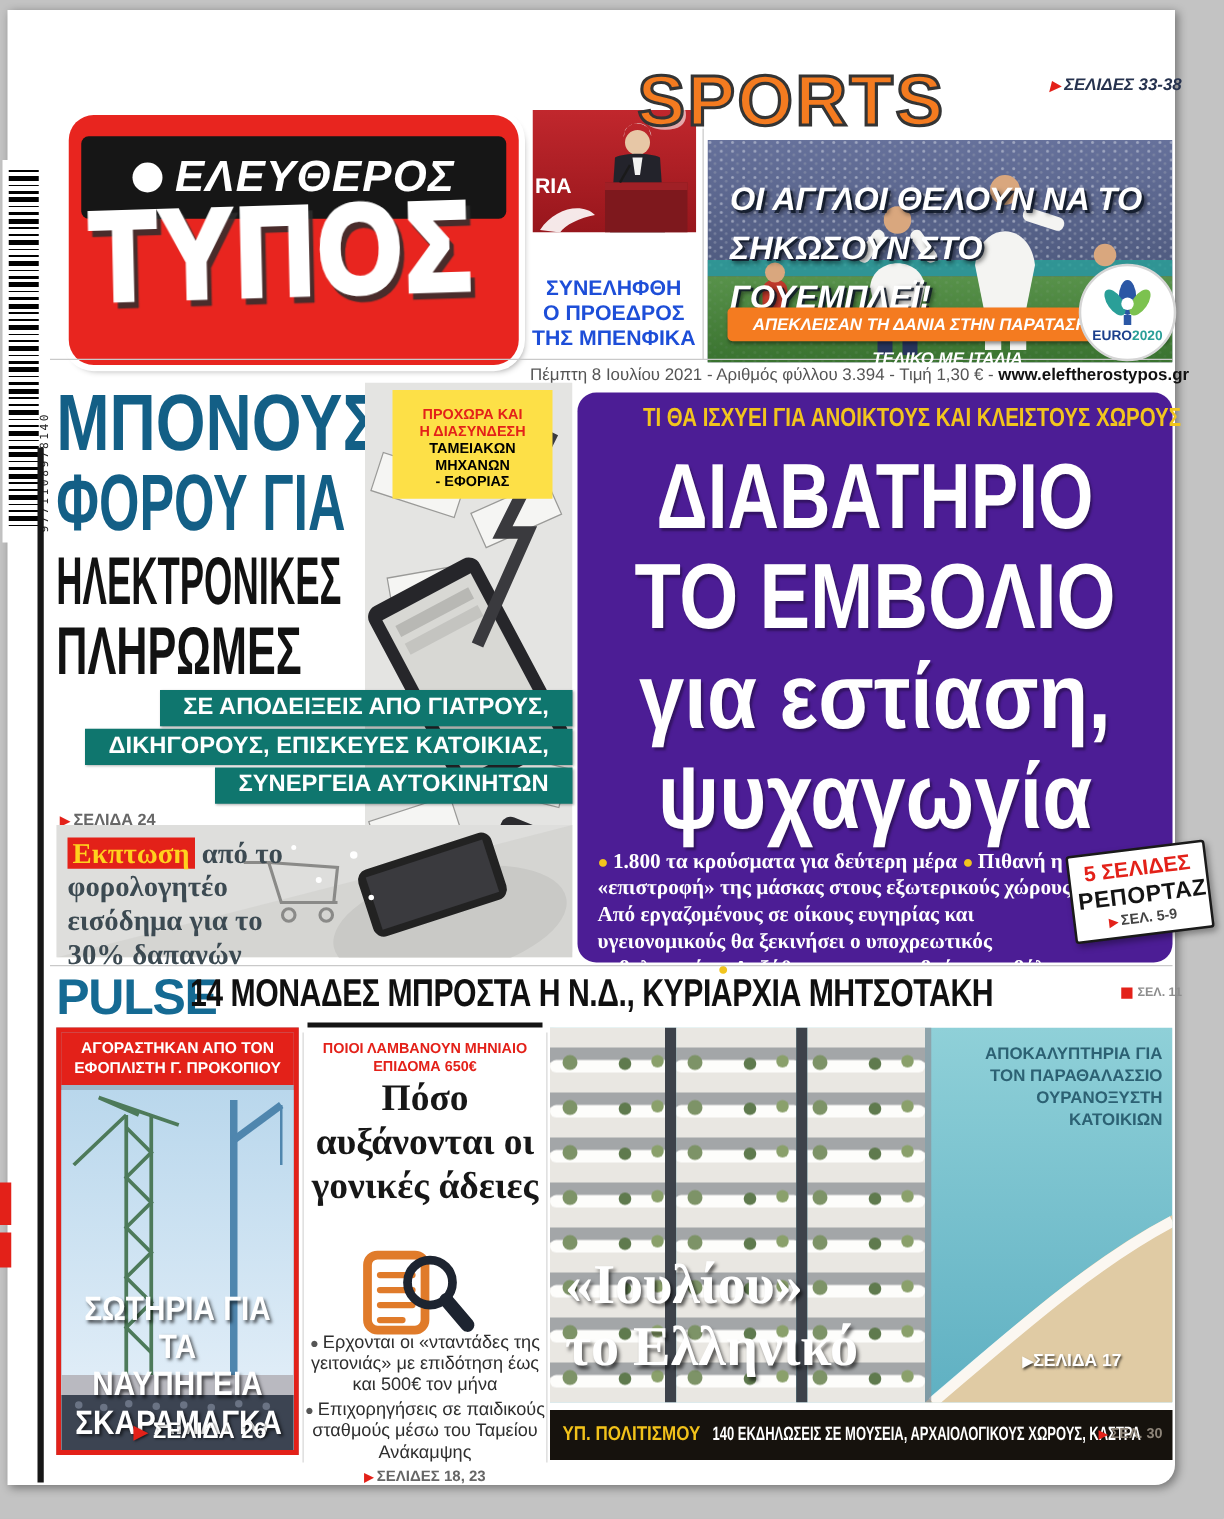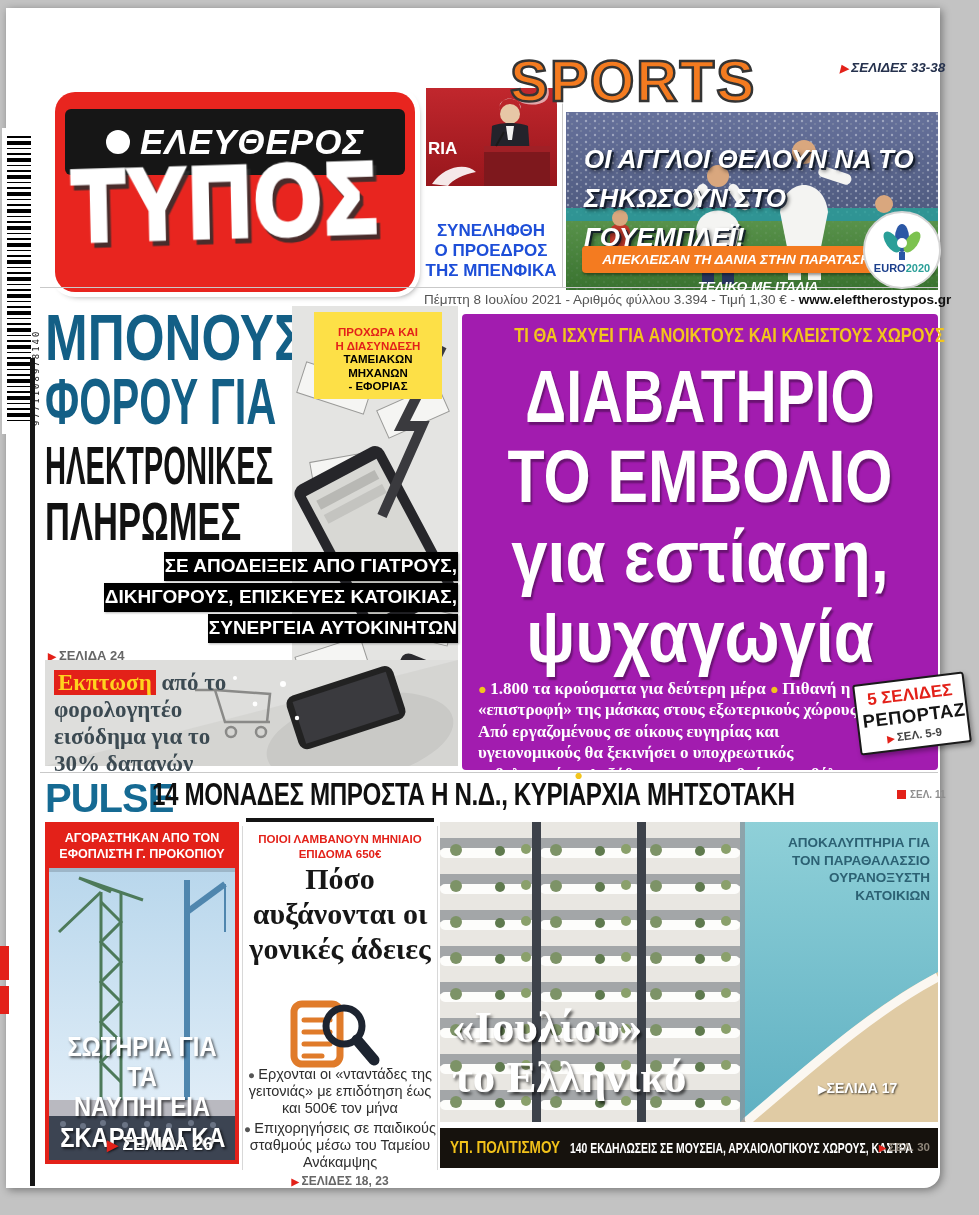--- a/index.html
+++ b/index.html
@@ -56,29 +56,29 @@
   .dateline b{color:#111;}
 
   
   .hl-blue{color:#135f86;}
   .hl-black{color:#121212;}
   .bighead{font-weight:700;line-height:1;transform-origin:0 50%;white-space:nowrap;}
   .sidebox{left:314px;top:312px;width:124px;background:#fde047;text-align:center;padding:14px 2px 5px;
         font-size:11.5px;font-weight:700;line-height:1.18;z-index:3;}
   .sidebox .red{color:#e32119;}
   .strips-col{left:45px;top:552px;width:413px;display:flex;flex-direction:column;align-items:flex-end;z-index:4;}
-  .redstrip{background:#000000;color:#fff;font-weight:700;font-size:19px;padding:3px 1px 4px;margin-bottom:2px;
+  .redstrip{background:#0f766e;color:#fff;font-weight:700;font-size:19px;padding:3px 19px 4px;margin-bottom:2px;
         box-shadow:1px 1px 2px rgba(0,0,0,.3);}
   .pageref-gray{font-size:13px;font-weight:700;color:#666;}
   .ekptosi{left:54px;top:670px;width:205px;font-family:"Liberation Serif",serif;font-weight:700;
         font-size:23px;line-height:1.17;color:#3c4a52;z-index:3;}
   .ekptosi .hl{background:#e32119;color:#ffd21e;padding:0 4px;}
 
   
-  .teal-panel{left:462px;top:314px;width:476px;height:456px;background:#a21caf;border-radius:4px;}
+  .teal-panel{left:462px;top:314px;width:476px;height:456px;background:#4c1d95;border-radius:15px;}
   .teal-kicker{position:absolute;left:0;top:9px;width:100%;text-align:center;color:#f2c51d;font-weight:700;
         font-size:21px;transform:scaleX(.78);transform-origin:50% 50%;white-space:nowrap;}
   .teal-line{position:absolute;left:0;width:100%;text-align:center;color:#fff;font-weight:700;font-size:74px;
         line-height:1;white-space:nowrap;text-shadow:2px 3px 2px rgba(0,0,0,.35);}
   .teal-bullets{position:absolute;left:16px;top:364px;width:398px;color:#fff;font-family:"Liberation Serif",serif;
         font-weight:700;font-size:17px;line-height:1.26;}
   .ydot{color:#f2c51d;font-size:.85em;}
   .badge{left:856px;top:678px;width:100px;background:#fff;border:2px solid #1a1a1a;border-radius:3px;
         transform:rotate(-7deg);text-align:center;padding:5px 4px 6px;z-index:6;box-shadow:2px 3px 5px rgba(0,0,0,.35);}
   .badge-l1{color:#e32119;font-weight:700;font-size:17px;}

